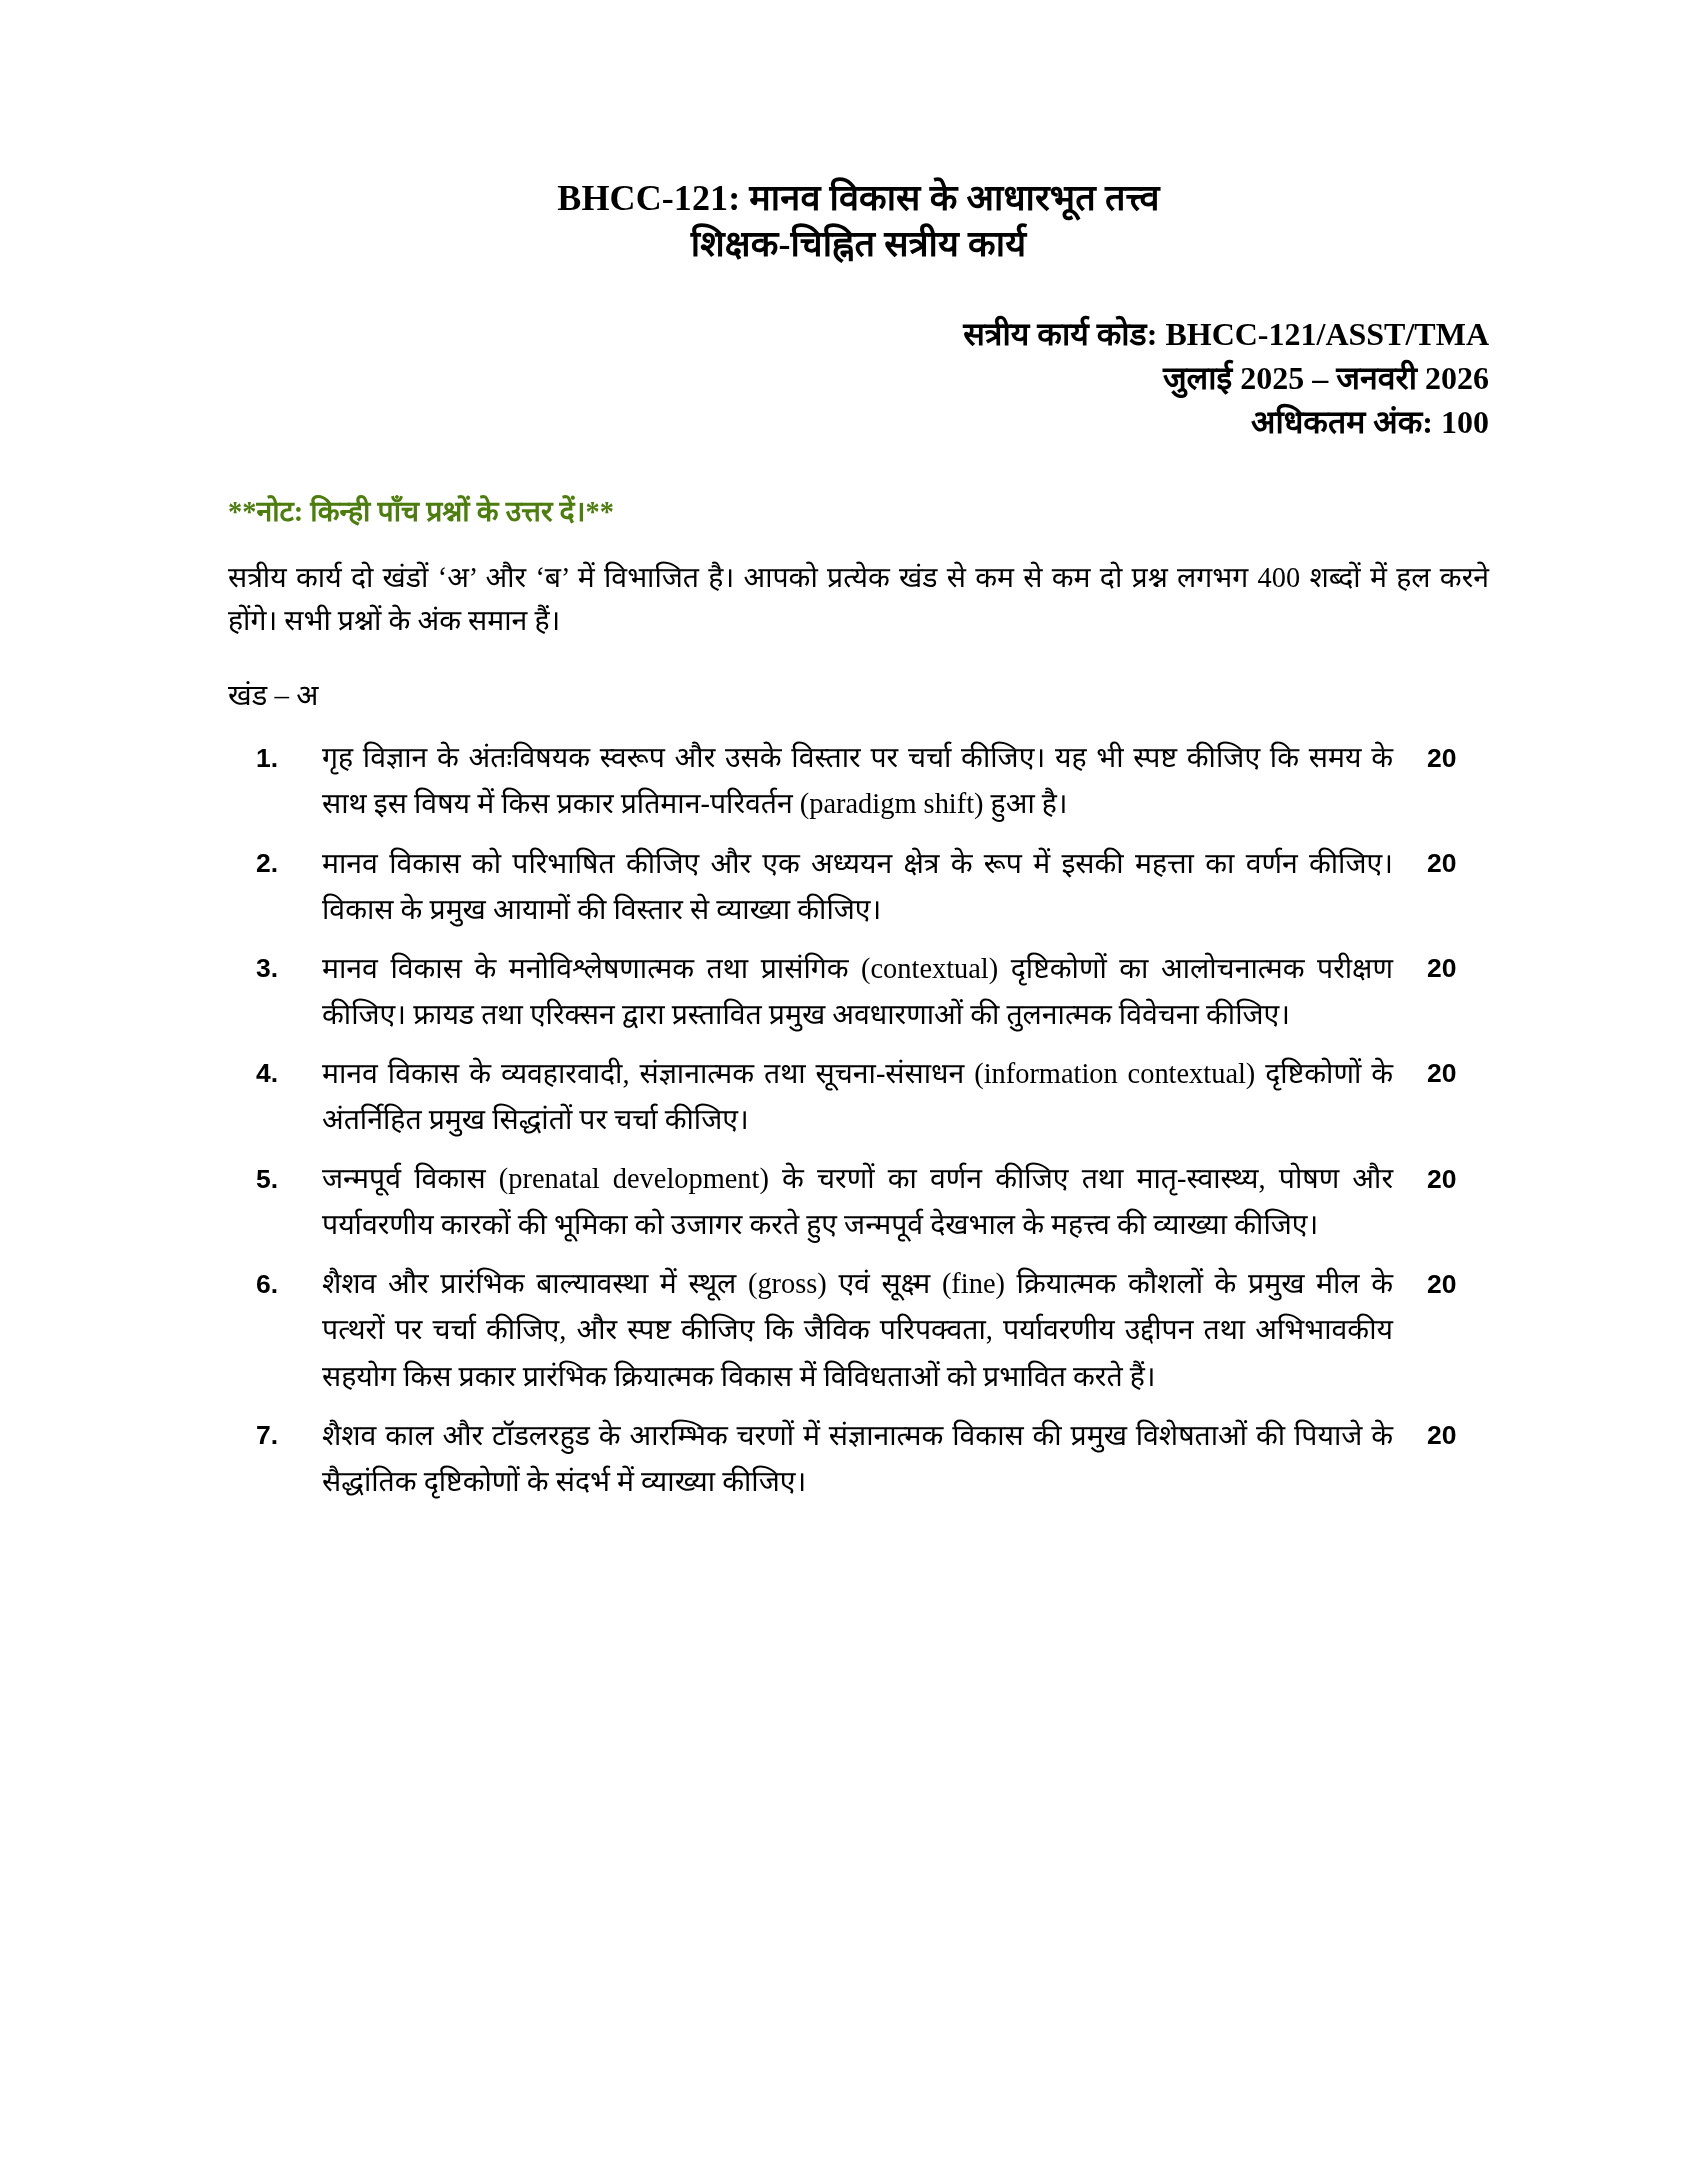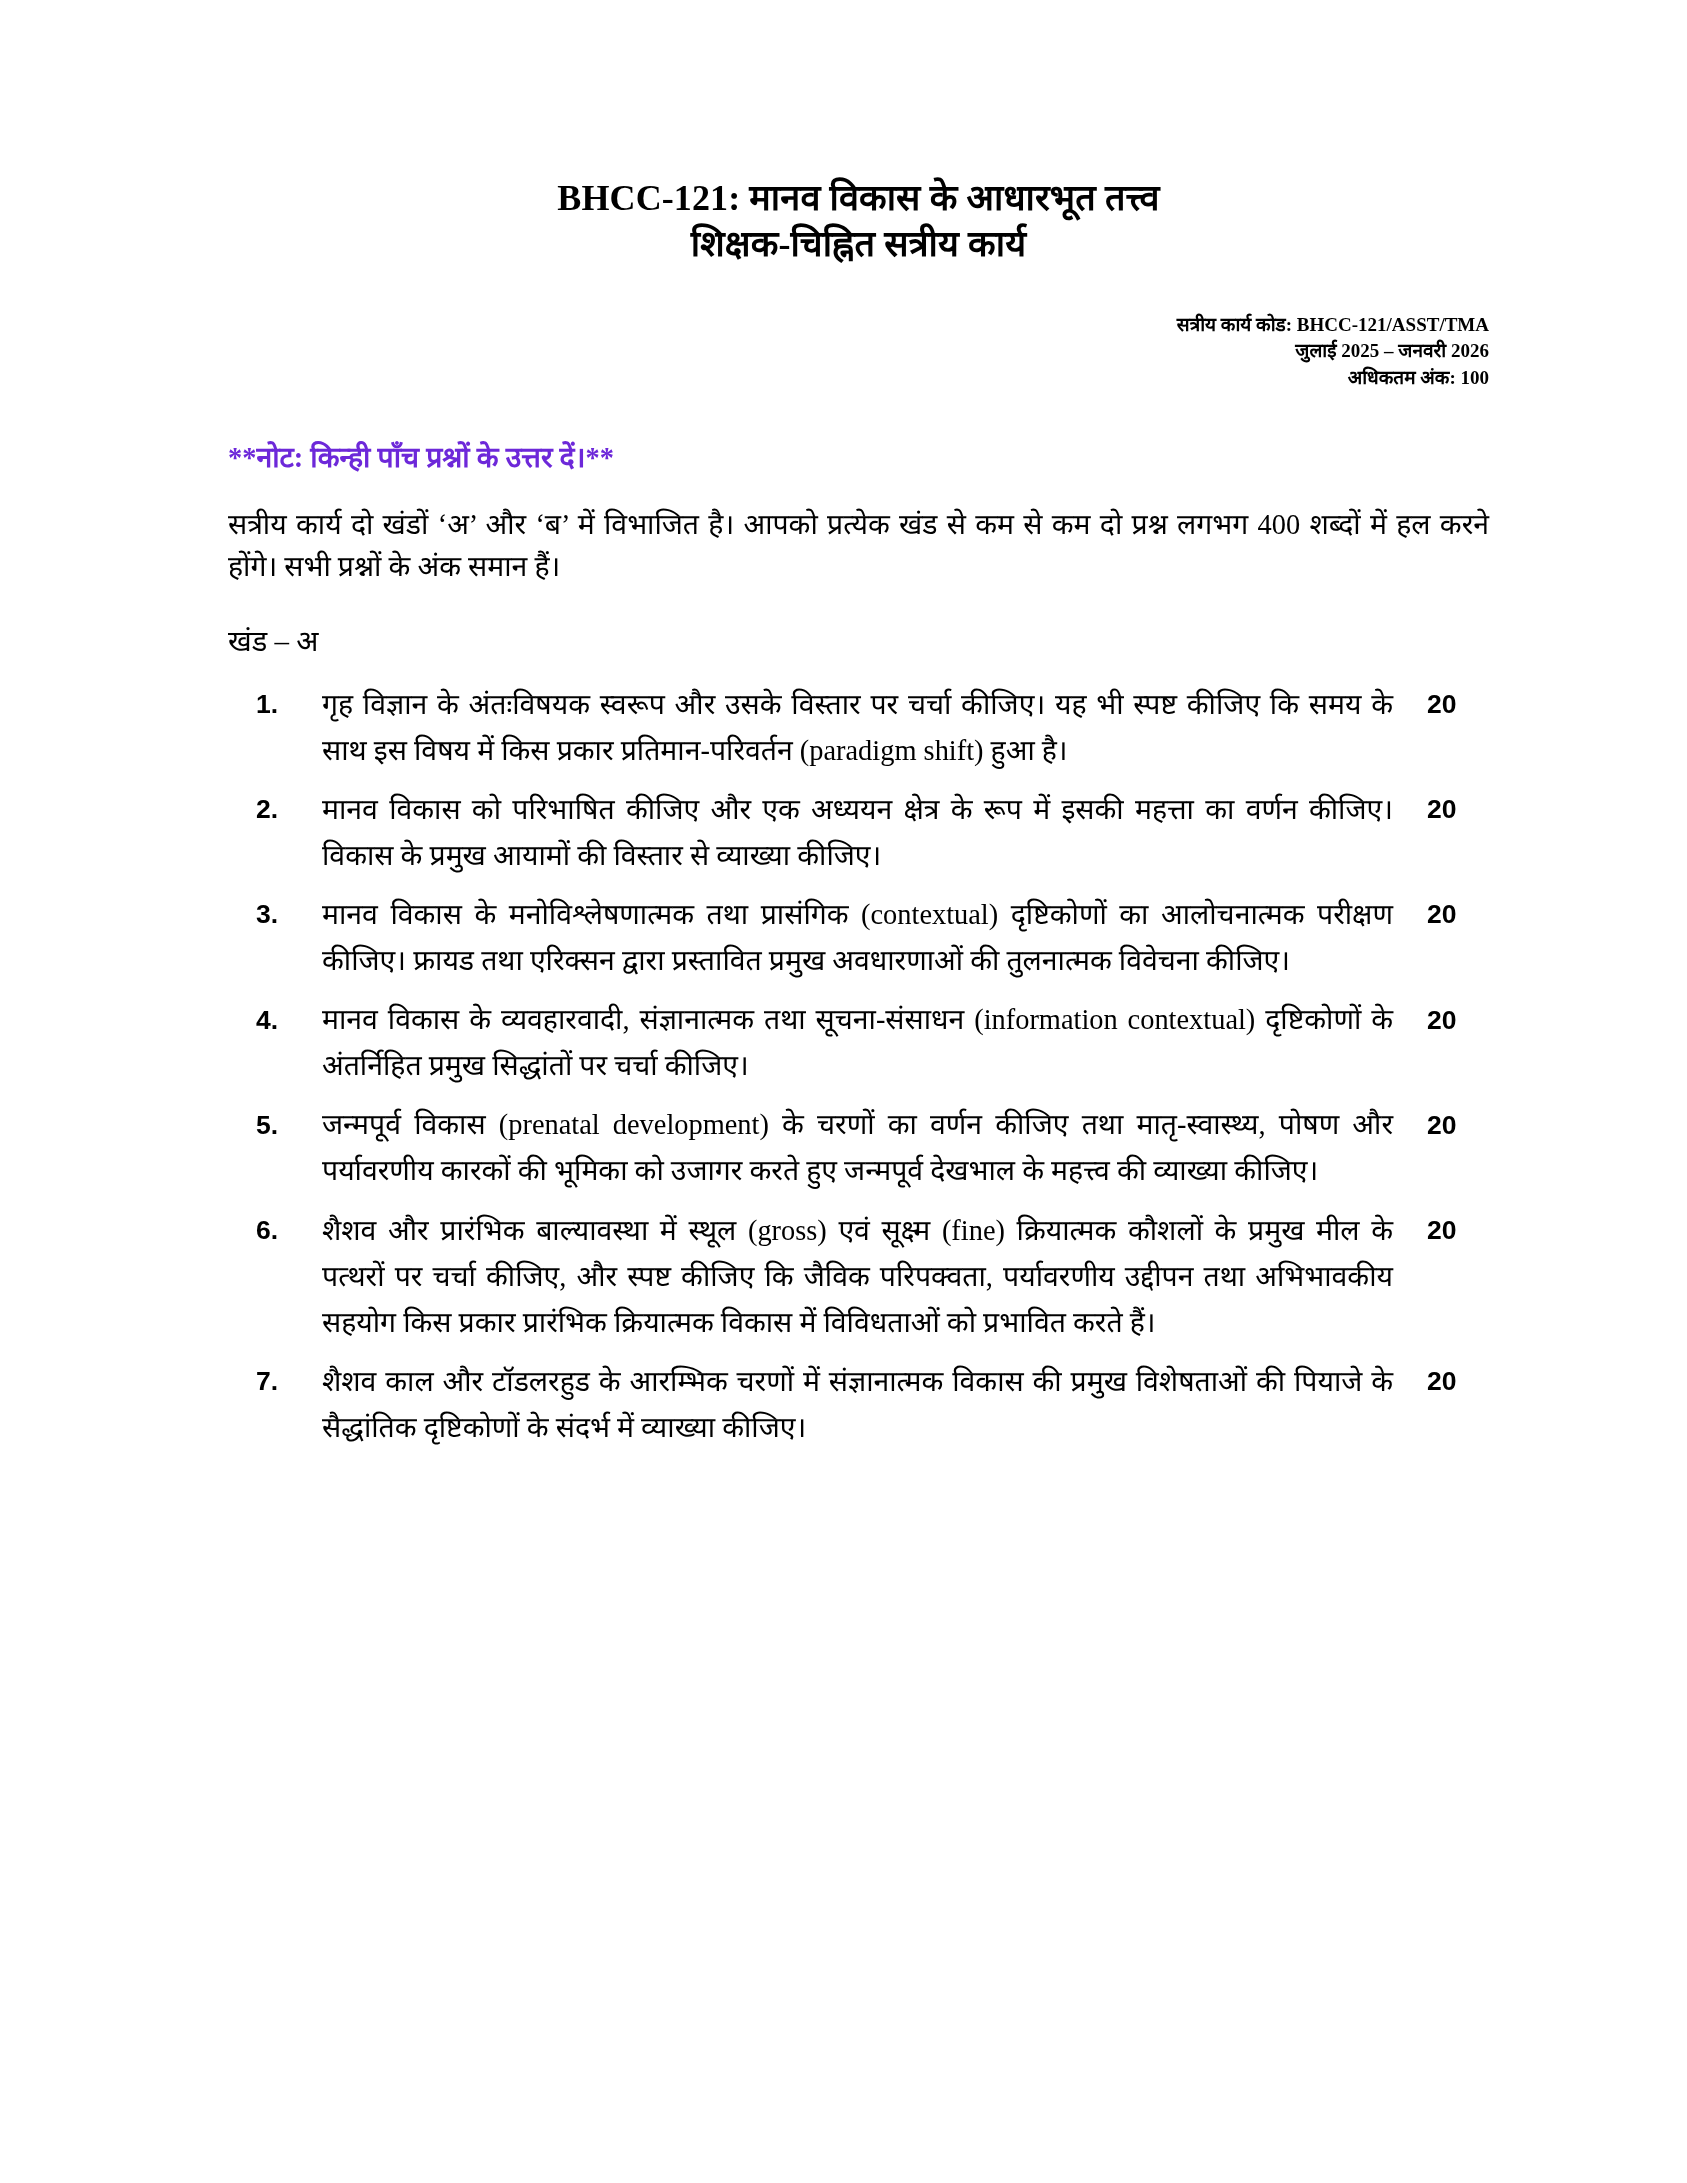--- a/index.html
+++ b/index.html
@@ -36,21 +36,21 @@
     letter-spacing: 0.1px;
     white-space: nowrap;
   }
 
   
   .meta-block {
     text-align: right;
     margin-top: 45px;
   }
   .meta-line {
-    font-size: 19px;
+    font-size: 32px;
     font-weight: bold;
     line-height: 1.38;
   }
 
   
   .note {
     margin-top: 48px;
     font-size: 28.4px;
     font-weight: bold;
     line-height: 1.35;
@@ -125,21 +125,21 @@
     <div class="title-line">BHCC-121: मानव विकास के आधारभूत तत्त्व</div>
     <div class="title-line">शिक्षक-चिह्नित सत्रीय कार्य</div>
   </div>
 
   <div class="meta-block">
     <div class="meta-line">सत्रीय कार्य कोड: BHCC-121/ASST/TMA</div>
     <div class="meta-line">जुलाई 2025 – जनवरी 2026</div>
     <div class="meta-line">अधिकतम अंक: 100</div>
   </div>
 
-  <div class="note" style="color: #6d28d9;">**नोट: किन्ही पाँच प्रश्नों के उत्तर दें।**</div>
+  <div class="note" style="color: #4d7c0f;">**नोट: किन्ही पाँच प्रश्नों के उत्तर दें।**</div>
 
   <div class="intro">सत्रीय कार्य दो खंडों ‘अ’ और ‘ब’ में विभाजित है। आपको प्रत्येक खंड से कम से कम दो प्रश्न लगभग 400 शब्दों में हल करने होंगे। सभी प्रश्नों के अंक समान हैं।</div>
 
   <div class="section-heading">खंड – अ</div>
 
   <div class="q-list">
 
     <div class="q-row">
       <div class="q-num">1.</div>
       <div class="q-text">गृह विज्ञान के अंतःविषयक स्वरूप और उसके विस्तार पर चर्चा कीजिए। यह भी स्पष्ट कीजिए कि समय के साथ इस विषय में किस प्रकार प्रतिमान-परिवर्तन (paradigm shift) हुआ है।</div>

